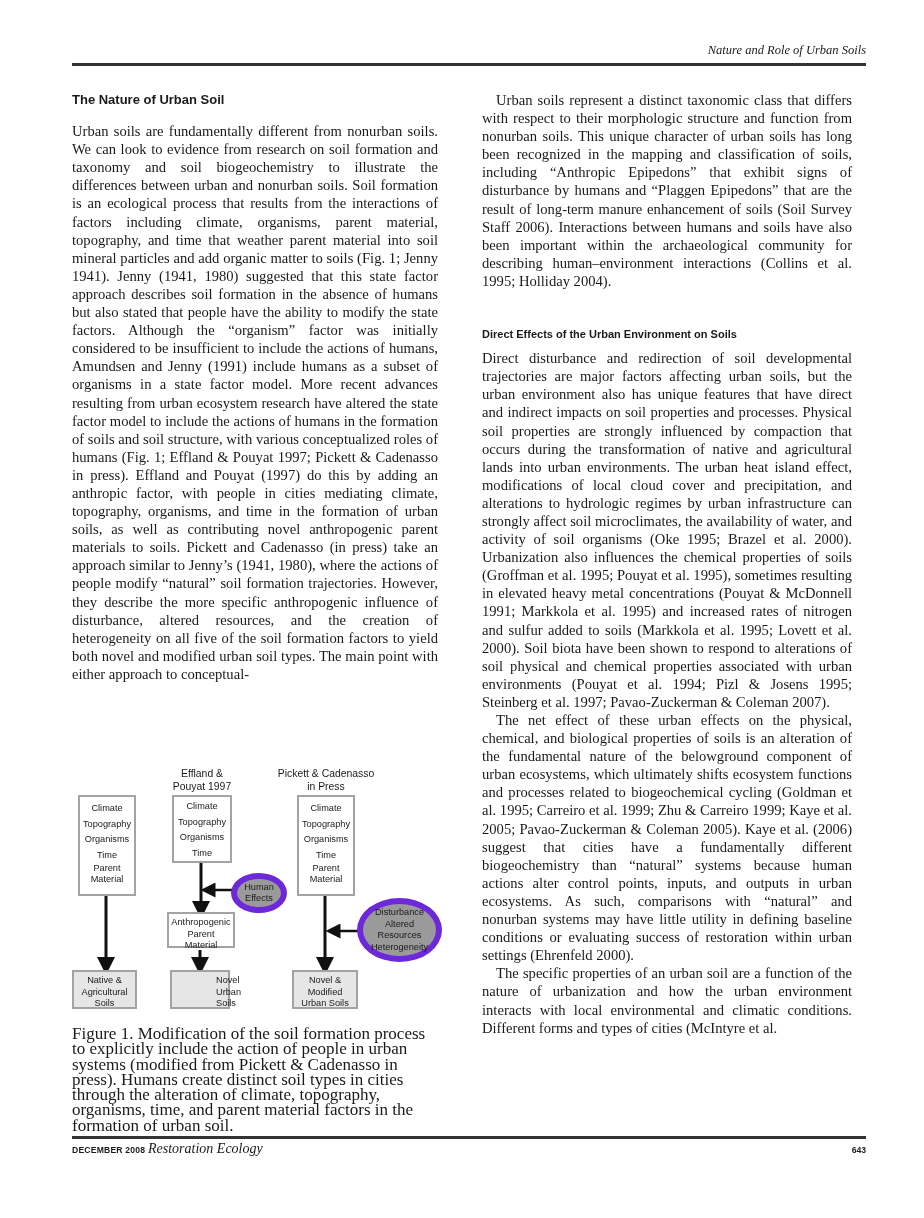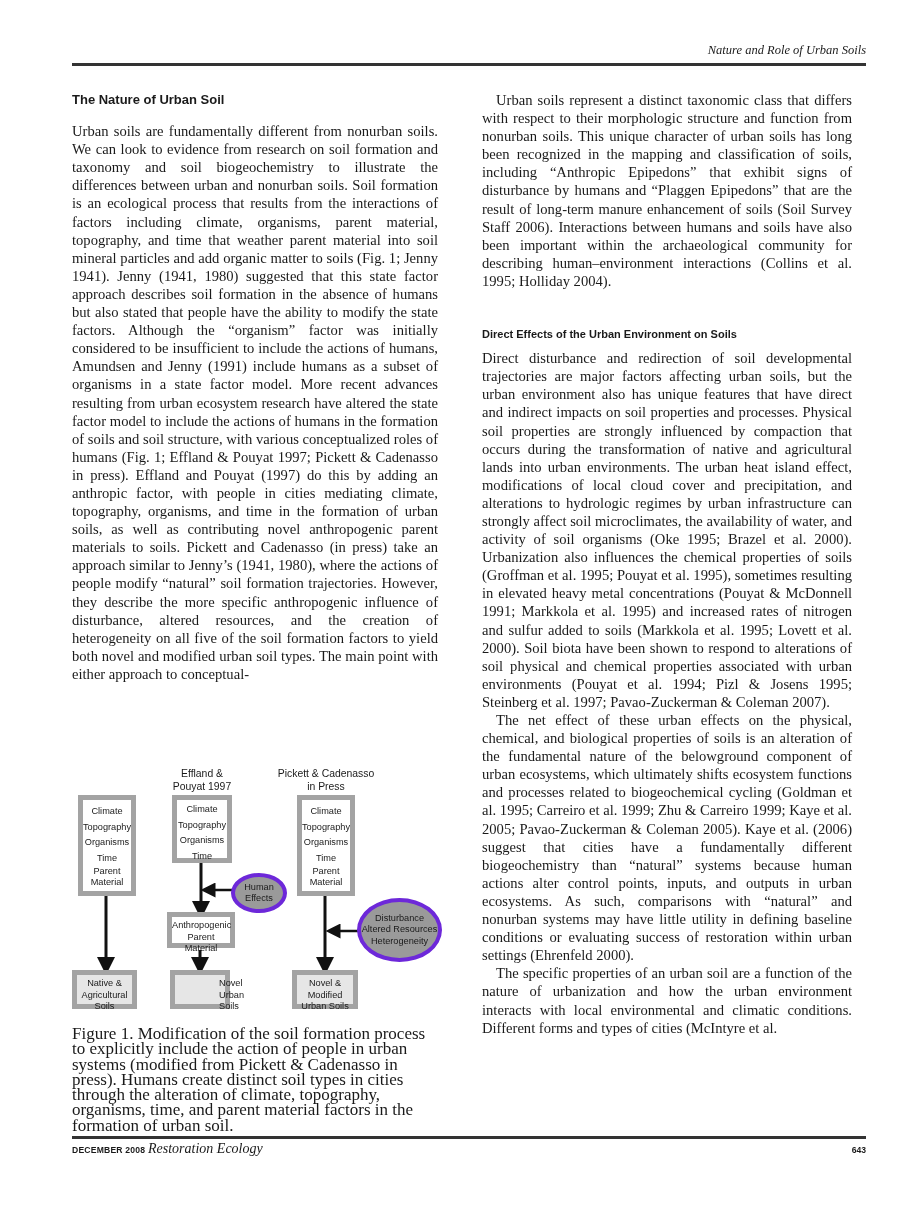--- a/index.html
+++ b/index.html
@@ -9,25 +9,25 @@
   .running-head { position:absolute; right:58px; top:43px; font-size:12.5px; font-style:italic; }
   .rule { position:absolute; left:72px; width:794px; height:3px; background:#333; }
   .col { position:absolute; font-size:14.6px; line-height:18.1px; text-align:justify; }
   .col p { margin:0; }
   .indent { text-indent:14px; }
   .h1 { font-size:13px; font-weight:bold; margin:0; }
   .h2 { font-size:11px; font-weight:bold; margin:0; }
   .fig { position:absolute; left:0; top:0; width:924px; height:1218px; pointer-events:none; }
   .fig * { pointer-events:auto; }
   .flabel { position:absolute; font-size:10.4px; text-align:center; line-height:12.5px; }
-  .fbox { position:absolute; border:5px solid #a3a3a3; background:#fff; font-size:9.2px; text-align:center; box-sizing:border-box; }
+  .fbox { position:absolute; border:2px solid #a3a3a3; background:#fff; font-size:9.2px; text-align:center; box-sizing:border-box; }
   .fbox div { line-height:15.5px; }
   .fbox.result { background:#e6e6e6; }
   .fbox.result div, .fbox.anth div { line-height:11.5px; }
-  .ellipse { position:absolute; border:4px solid #6d28d9; background:#9a9a9a; border-radius:50%; font-size:9.2px; text-align:center; display:flex; flex-direction:column; justify-content:center; align-items:center; line-height:11.5px; box-sizing:border-box; }
+  .ellipse { position:absolute; border:6px solid #6d28d9; background:#9a9a9a; border-radius:50%; font-size:9.2px; text-align:center; display:flex; flex-direction:column; justify-content:center; align-items:center; line-height:11.5px; box-sizing:border-box; }
   .caption { position:absolute; left:72px; top:1026px; width:370px; font-size:17px; line-height:15.3px; }
   .footer { position:absolute; top:1142px; left:72px; width:794px; height:20px; }
   .footer .date { position:absolute; left:0; top:3px; font-size:8.6px; font-weight:bold; letter-spacing:0.2px; }
   .footer .journal { position:absolute; left:76px; top:-1px; font-size:14px; font-style:italic; }
   .footer .pageno { position:absolute; right:0; top:3px; font-size:8.6px; font-weight:bold; }
 </style>
 </head>
 <body>
 
 <div class="running-head serif">Nature and Role of Urban Soils</div>

